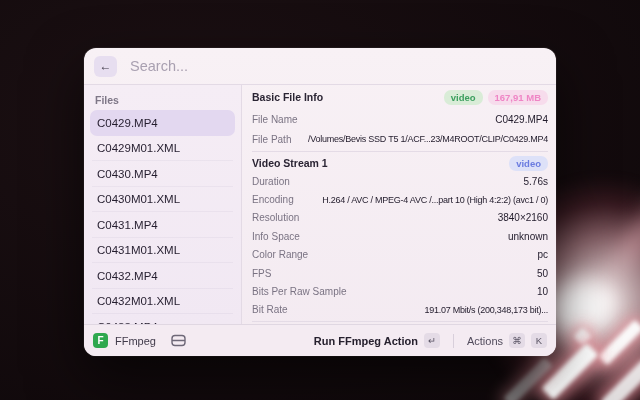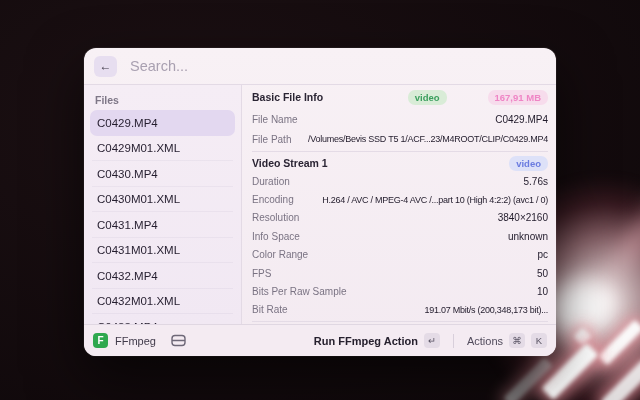--- a/index.html
+++ b/index.html
@@ -141,21 +141,21 @@
           <span>C0433.MP4</span>
         </div>
       </div>
 
       <div class="col-details">
 
         <div class="drow h-basic">
           <span class="sec-header">Basic File Info</span>
           <span class="badges">
             <span class="badge" id="badge-type" style="color: rgb(60, 159, 94); background: rgb(217, 236, 215);">video</span>
-            <span class="badge" id="badge-size" style="color: rgb(239, 133, 197); background: rgb(247, 220, 236); margin-left: 36px;">167,91 MB</span>
+            <span class="badge" id="badge-size" style="color: rgb(239, 133, 197); background: rgb(247, 220, 236);">167,91 MB</span>
           </span>
         </div>
 
         <div class="drow r-basic">
           <span class="lbl">File Name</span>
           <span class="val">C0429.MP4</span>
         </div>
         <div class="drow r-basic">
           <span class="lbl">File Path</span>
           <span class="val long">/Volumes/Bevis SSD T5 1/ACF...23/M4ROOT/CLIP/C0429.MP4</span>

